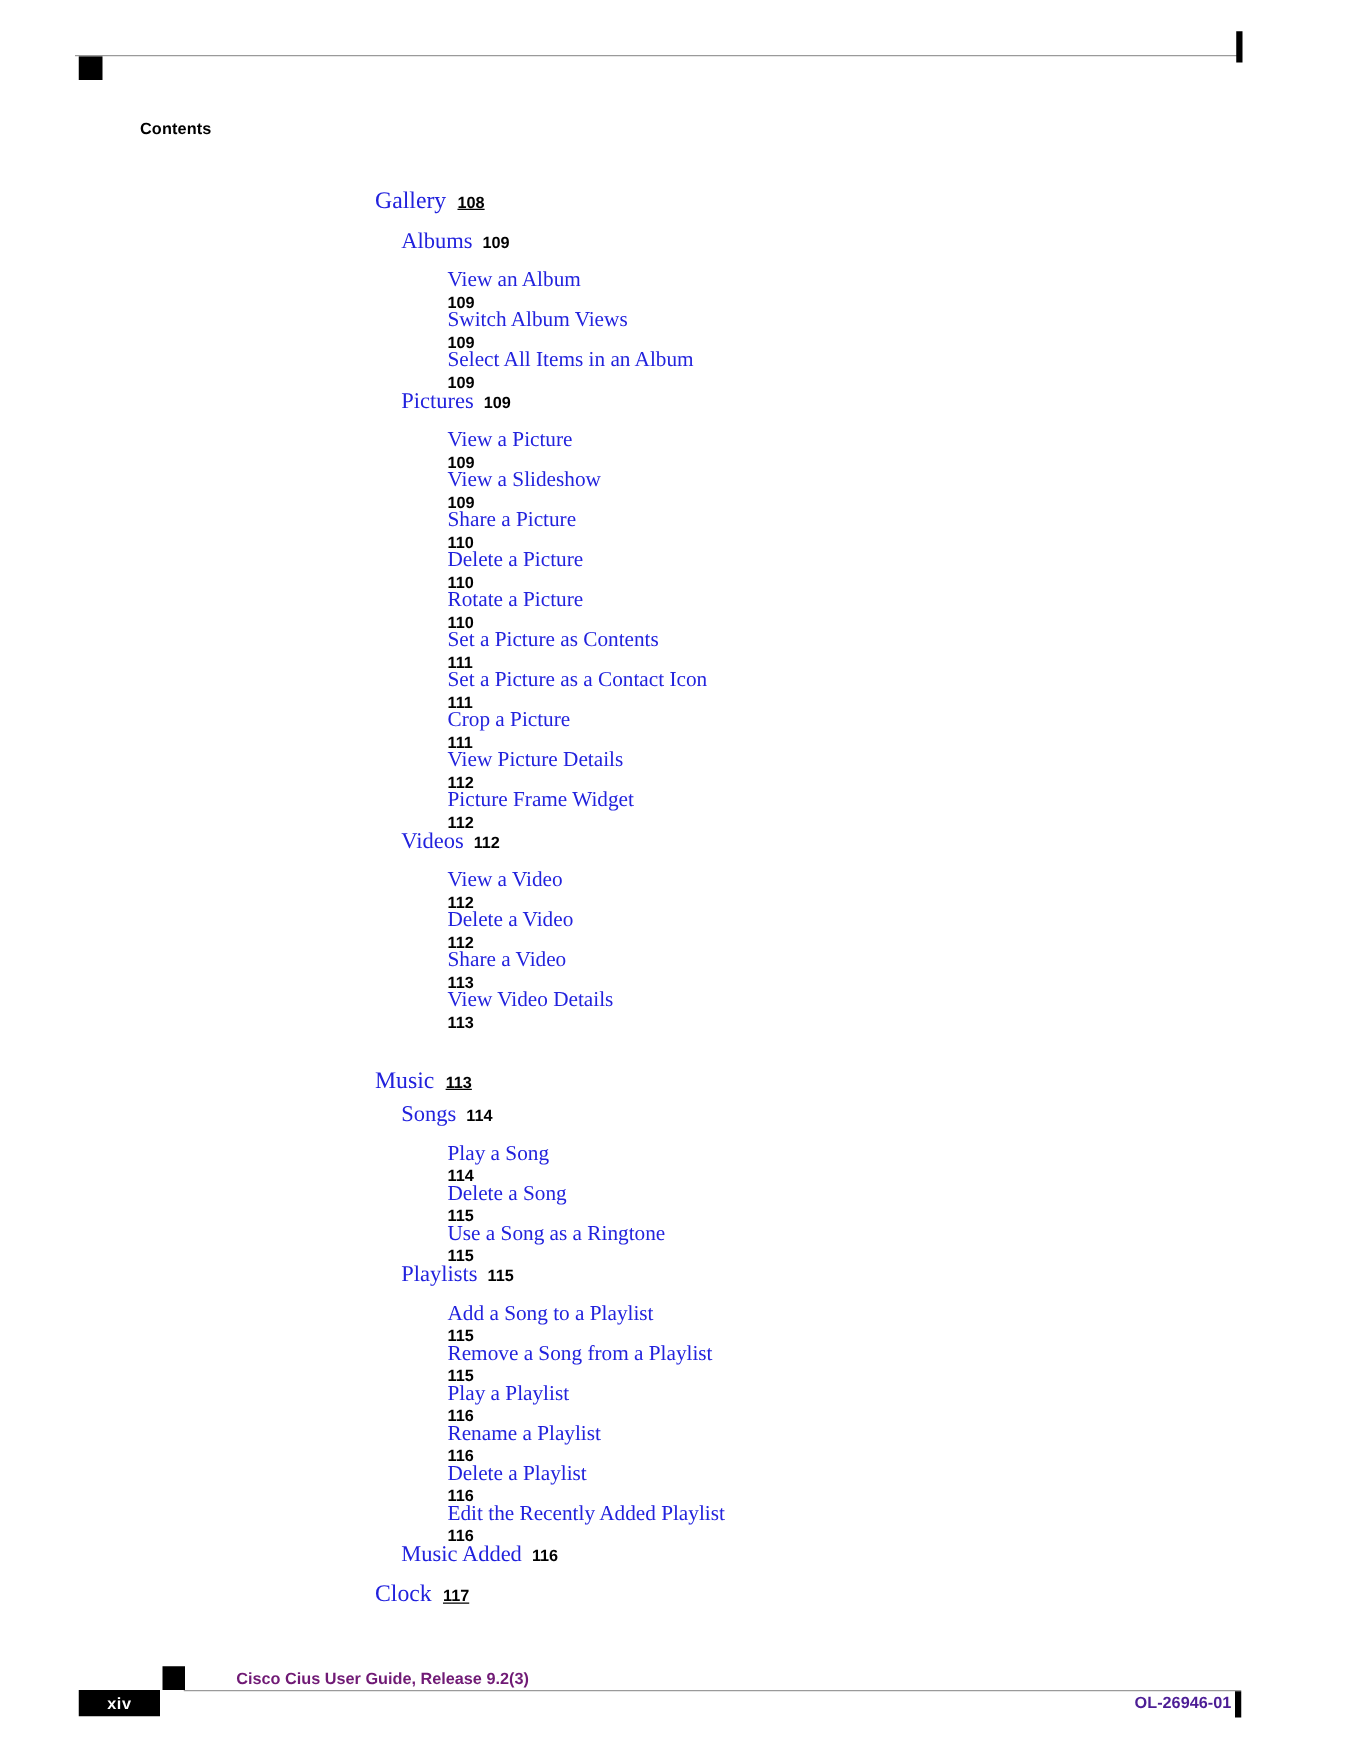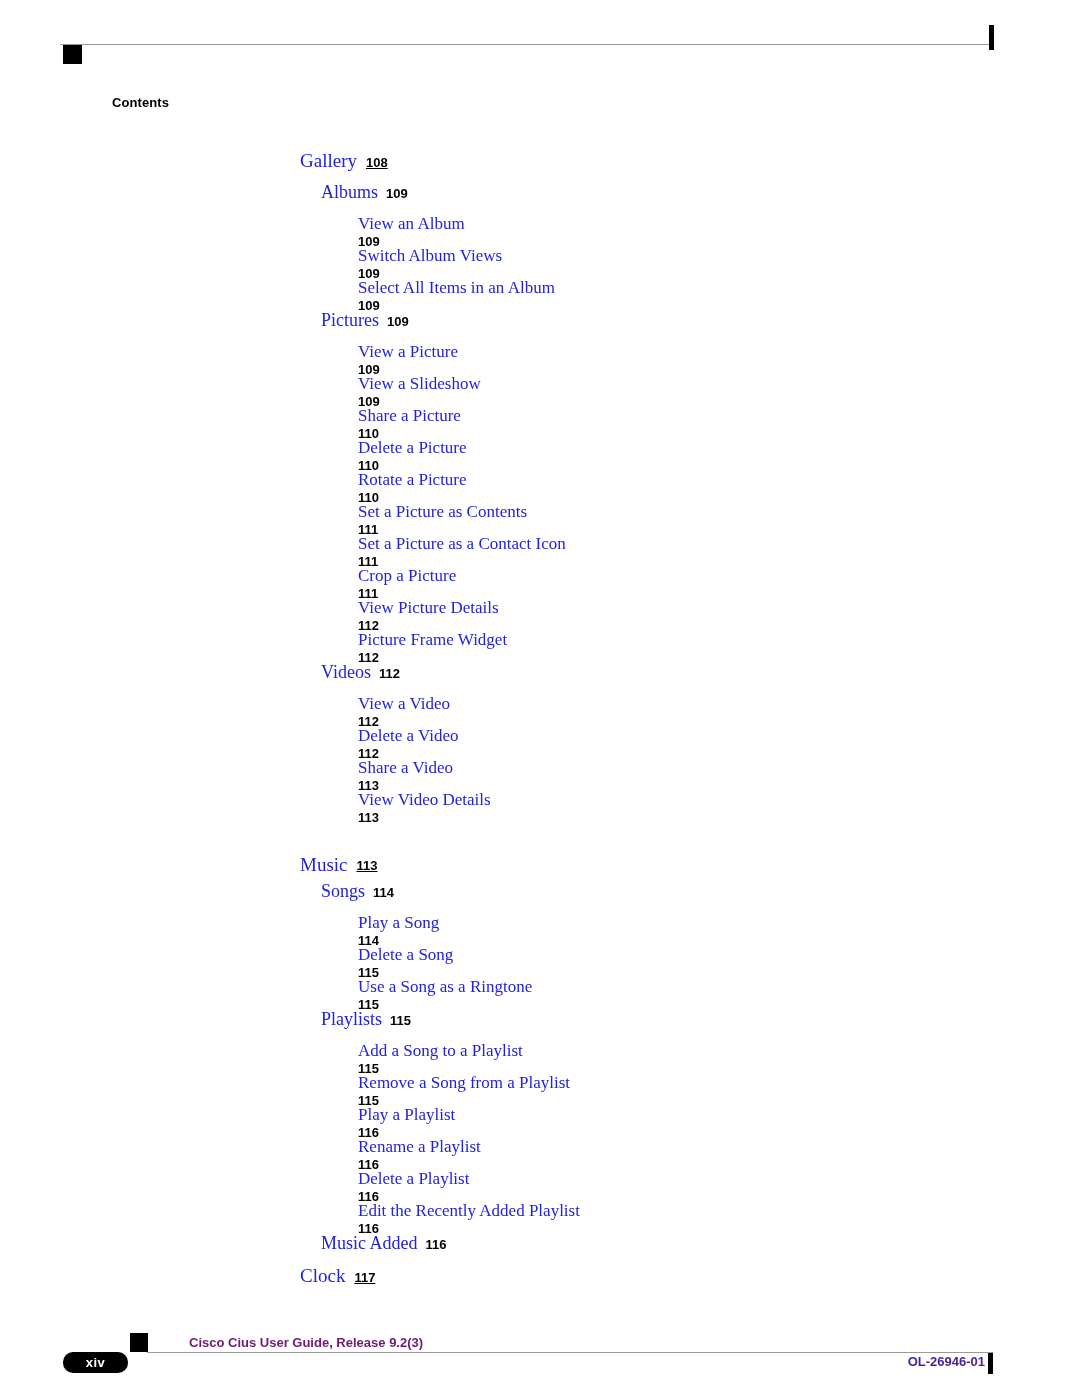--- a/index.html
+++ b/index.html
@@ -137,21 +137,20 @@
     height: 21px;
     background: #000000;
     color: #ffffff;
     font-family: "Liberation Sans Narrow", "Liberation Sans", sans-serif;
     font-size: 13px;
     font-weight: bold;
     display: flex;
     align-items: center;
     justify-content: center;
     letter-spacing: 0.5px;
-    border-radius: 10px;
   }
   .footer-docid {
     position: absolute;
     right: 95px;
     top: 1354px;
     font-family: "Liberation Sans Narrow", "Liberation Sans", sans-serif;
     font-size: 13px;
     font-weight: bold;
     color: #4c1d95;
     white-space: nowrap;

